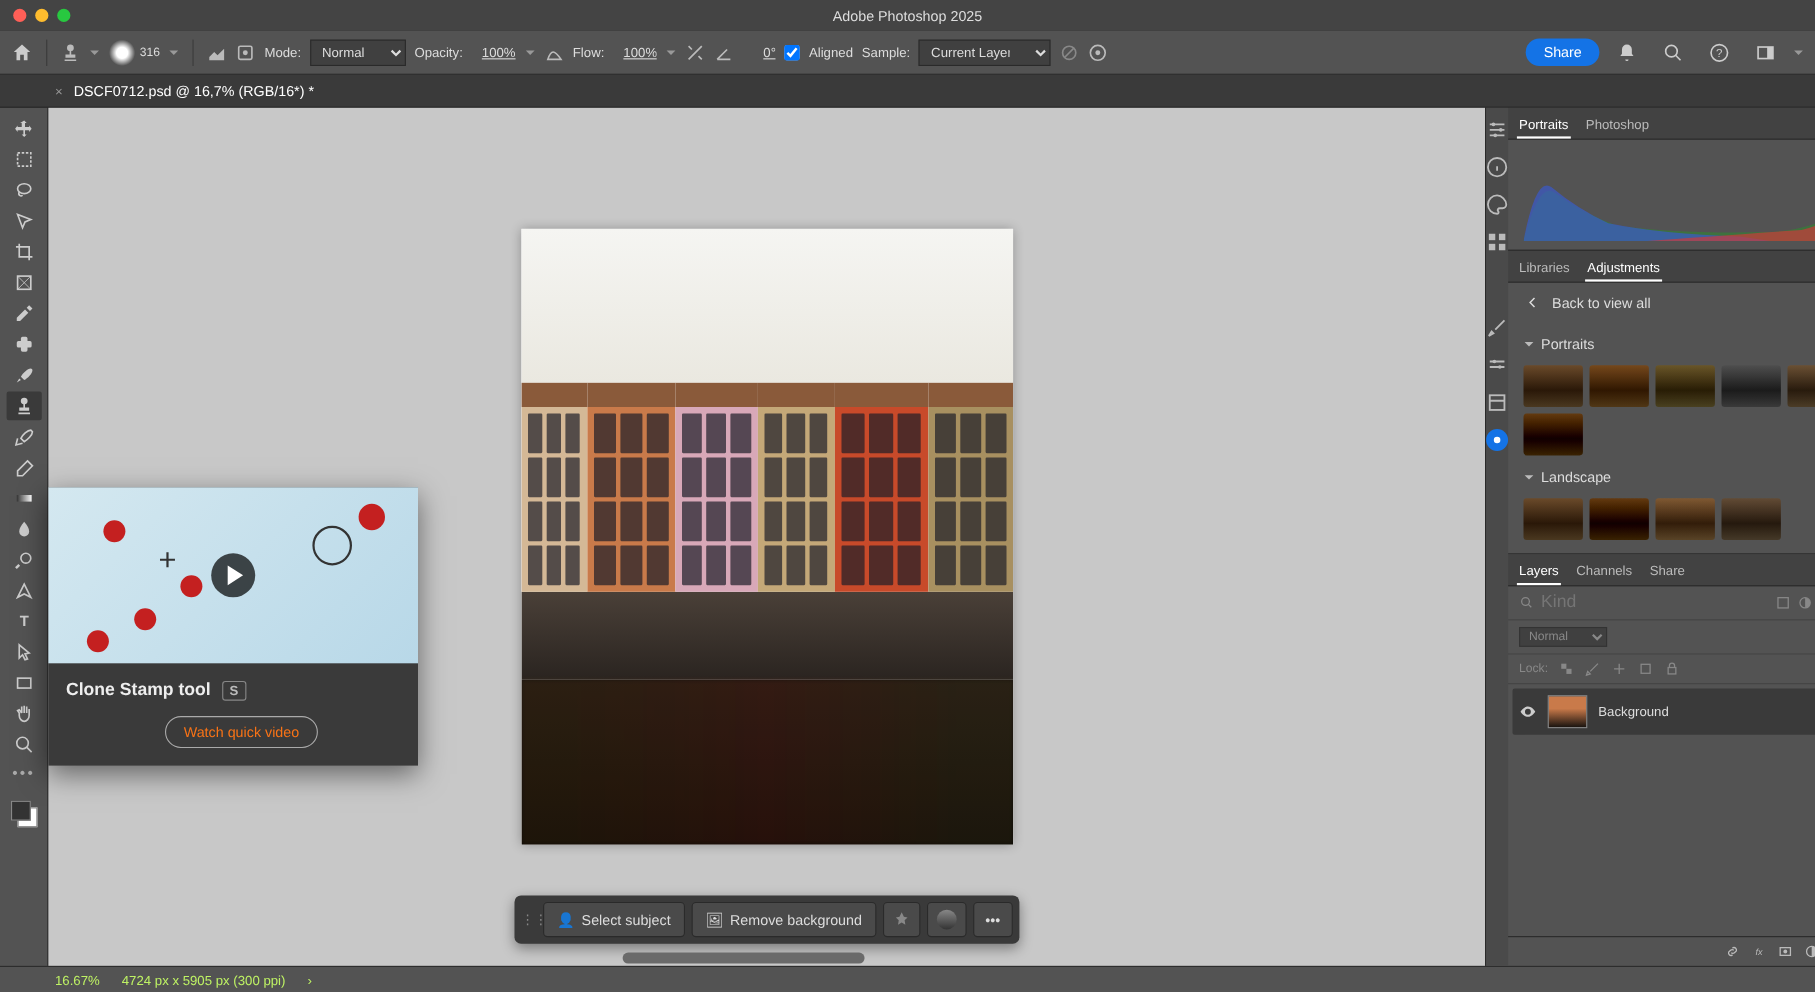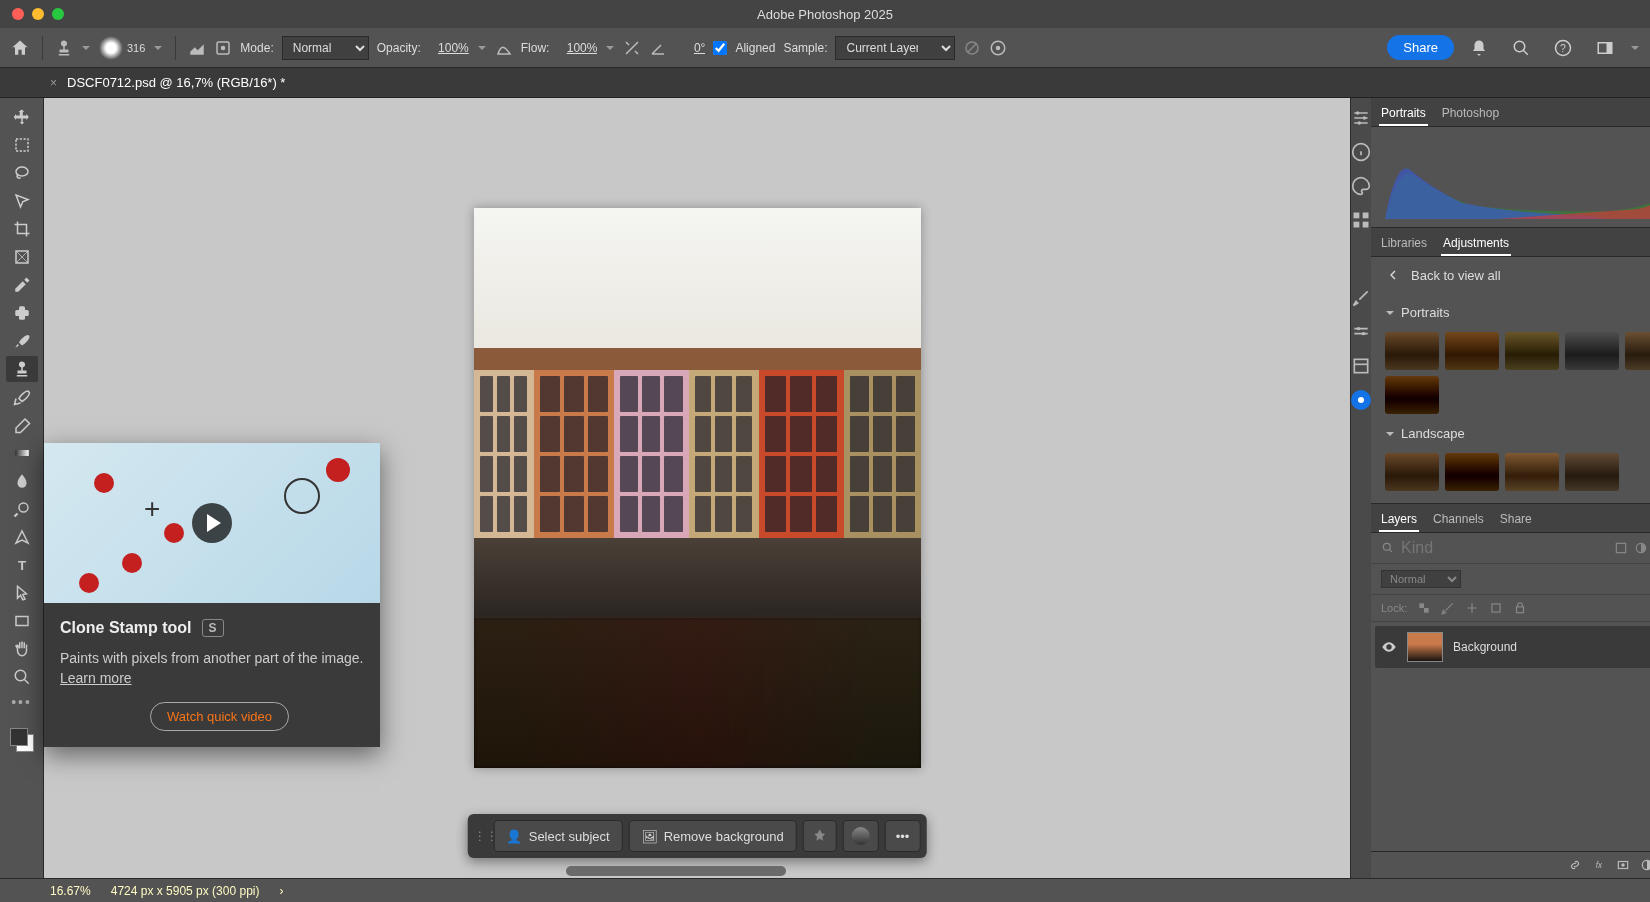--- a/index.html
+++ b/index.html
@@ -98,21 +98,21 @@
 .lyr-sel{background:#404040;border:1px solid #333;color:#888;padding:1px 4px;font-size:11px;width:80px}
 .lyr-lock{padding:6px 10px;display:flex;align-items:center;gap:10px;font-size:11px;color:#888;border-bottom:1px solid #444}
 .lyr-list{flex:1;padding:4px}
 .lyr-row{display:flex;align-items:center;gap:10px;padding:6px;background:#3a3a3a;border-radius:2px}
 .eye{width:16px;height:16px;fill:#ccc;cursor:pointer}
 .lyr-thumb{width:36px;height:30px;background:linear-gradient(#c97a4a 40%,#1a1410);border:1px solid #888}
 .lyr-name{color:#ddd;font-size:12px;flex:1}
 .lock-ic{width:14px;height:14px;fill:#999}
 .lyr-foot{padding:6px 10px;display:flex;gap:10px;justify-content:flex-end;border-top:1px solid #2a2a2a}
 .lyr-foot svg{width:14px;height:14px;fill:#bbb;cursor:pointer}
-.status{height:24px;background:#535353;display:flex;align-items:center;padding:0 50px;gap:20px;color:#fef9c3;font-size:12px;border-top:1px solid #2a2a2a}
+.status{height:24px;background:#535353;display:flex;align-items:center;padding:0 50px;gap:20px;color:#bef264;font-size:12px;border-top:1px solid #2a2a2a}
 .scroll-thumb{position:absolute;bottom:2px;left:40%;width:220px;height:10px;background:#6a6a6a;border-radius:5px}
 svg.chev-d{width:10px;height:10px;fill:#999}
 </style>
 </head>
 <body>
 
 <div class="titlebar">
   <div class="traffic">
     <span class="tr"></span>
     <span class="ty"></span>
@@ -450,23 +450,20 @@
           <div class="cherry c4"></div>
           <div class="cherry c5"></div>
         <div class="tt-plus">+</div>
           <div class="tt-ring"></div>
         <div class="play"></div>
       </div>
       <div class="tt-body">
         <div class="tt-title">
           <span>Clone Stamp tool</span>
           <span class="tt-key">S</span>
-        </div>
-        <div class="tt-desc">
-          <span>Paints with pixels from another part of the image. </span><span class="tt-link">Learn more</span>
         </div>
         <button class="tt-watch">Watch quick video</button>
       </div>
     </div>
 
     <div class="ctx-bar">
       <div class="ctx-handle">⋮⋮</div>
       <button class="ctx-btn">
         <span class="ctx-icn">👤</span>
         <span>Select subject</span>

